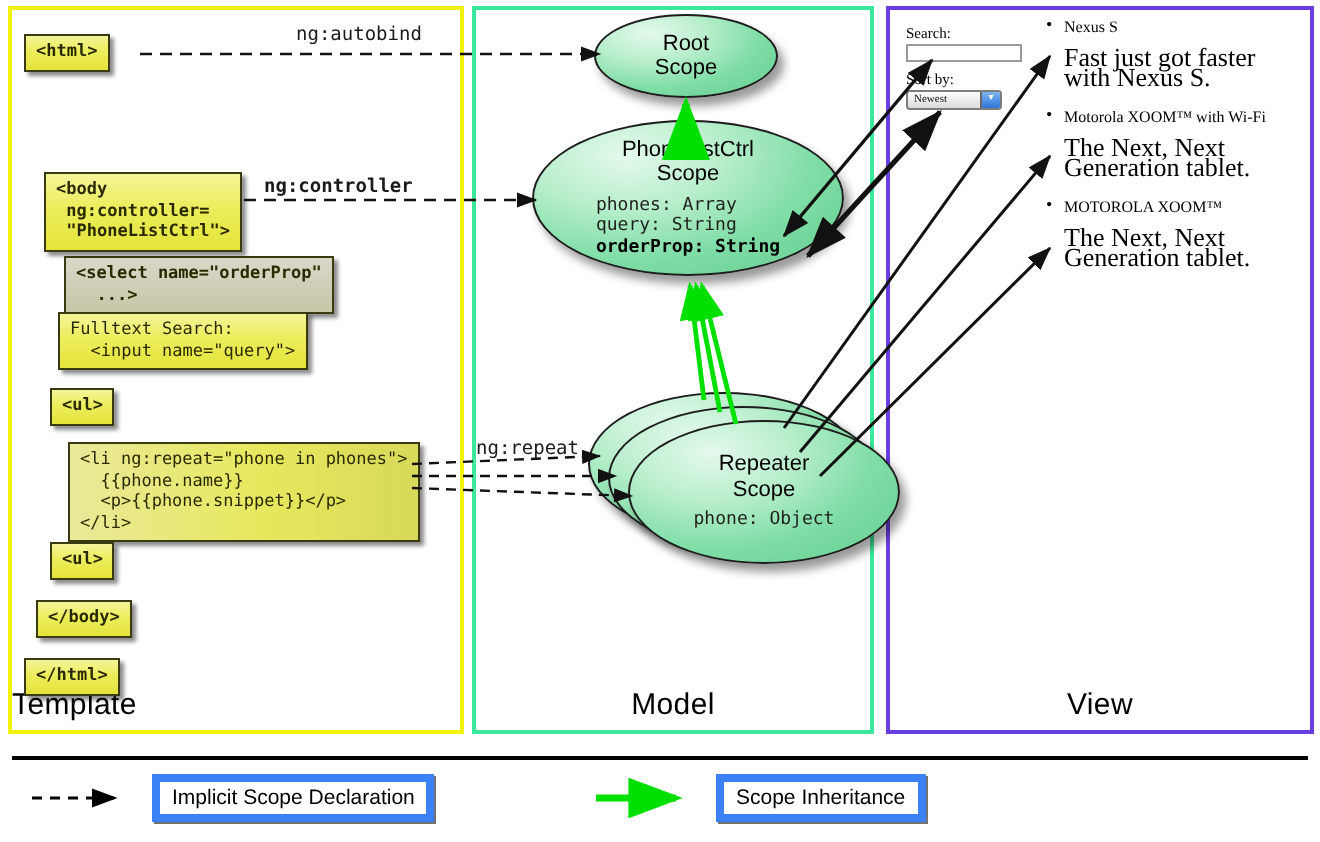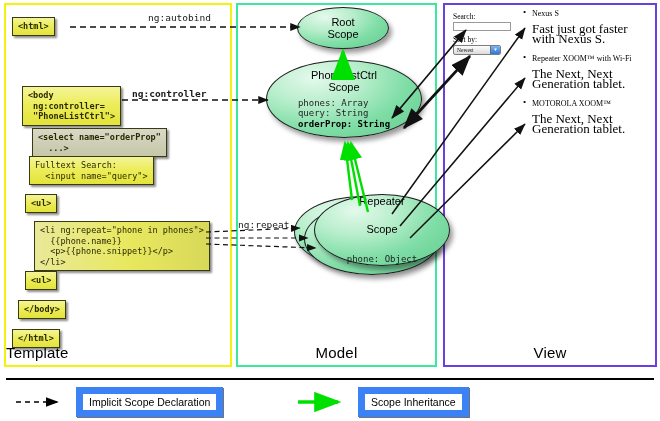--- a/index.html
+++ b/index.html
@@ -95,21 +95,21 @@
     color: #1f1f1f;
     margin-top: 4px;
     text-align: left;
   }
   .scope .props .b { font-weight: bold; color: #000; }
 
   #scope-root   { left: 297px; top: 7px;   width: 92px;  height: 42px; }
   #scope-ctrl   { left: 266px; top: 60px;  width: 156px; height: 78px; }
   #scope-rep-3  { left: 294px; top: 196px; width: 136px; height: 72px; }
   #scope-rep-2  { left: 304px; top: 203px; width: 136px; height: 72px; }
-  #scope-rep-1  { left: 314px; top: 194px; width: 136px; height: 72px; gap: 15px; }
+  #scope-rep-1  { left: 314px; top: 210px; width: 136px; height: 72px; }
   #scope-rep-3, #scope-rep-2 { z-index: 1; }
   #scope-rep-1 { z-index: 2; }
 
   
   #view-controls { position: absolute; left: 453px; top: 12px; width: 62px; }
   .view-label {
     font-family: "Liberation Serif", serif;
     font-size: 7.5px;
     color: #000;
     margin-bottom: 1px;
@@ -203,21 +203,21 @@
     left: 6px; top: 378px;
     width: 648px; height: 0;
     border-top: 2px solid #000;
   }
   #legend { position: absolute; left: 0; top: 386px; width: 660px; height: 30px; }
   .legend-item { position: absolute; display: flex; align-items: center; }
   #legend-implicit   { left: 14px;  top: 1px; }
   #legend-inherit    { left: 296px; top: 1px; }
   #legend-databind   { left: 459px; top: 1px; }
   .legend-box {
-    border: 7px solid #3b82f6;
+    border: 4px solid #3b82f6;
     background: #ffffff;
     box-shadow: 1px 1px 0 rgba(0,0,0,.55);
     font-size: 10.5px;
     color: #000;
     padding: 2px 6px;
     white-space: nowrap;
   }
   .legend-glyph { width: 56px; height: 20px; margin-right: 6px; }
 </style>
 </head>
@@ -288,21 +288,21 @@
       <span id="view-sort-arrow">▾</span>
     </div>
   </div>
 
   <div id="view-list">
     <div class="phone-item">
       <div class="phone-name">Nexus S</div>
       <div class="phone-snippet">Fast just got faster with Nexus S.</div>
     </div>
     <div class="phone-item">
-      <div class="phone-name">Repeater XOOM™ with Wi-Fi</div>
+      <div class="phone-name">Motorola XOOM™ with Wi-Fi</div>
       <div class="phone-snippet">The Next, Next Generation tablet.</div>
     </div>
     <div class="phone-item">
       <div class="phone-name">MOTOROLA XOOM™</div>
       <div class="phone-snippet">The Next, Next Generation tablet.</div>
     </div>
   </div>
 
   <div class="wire-label" id="lbl-autobind">ng:autobind</div>
   <div class="wire-label" id="lbl-controller">ng:controller</div>

